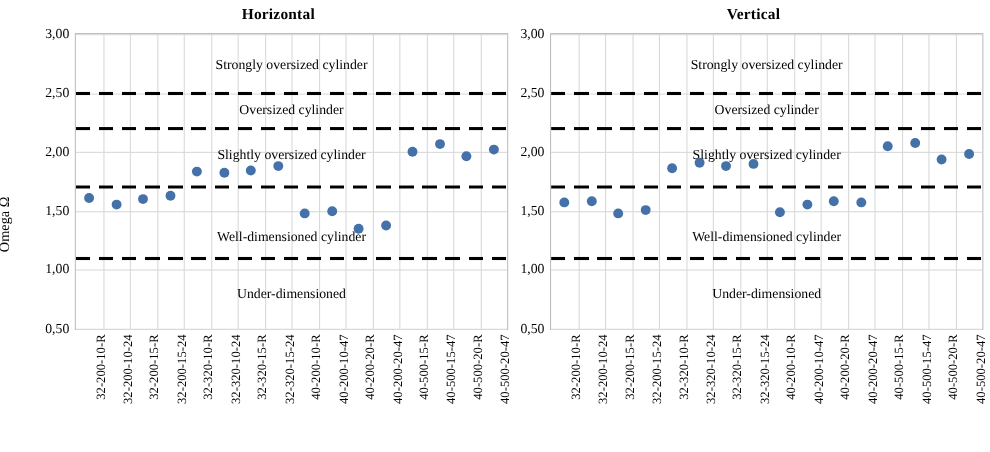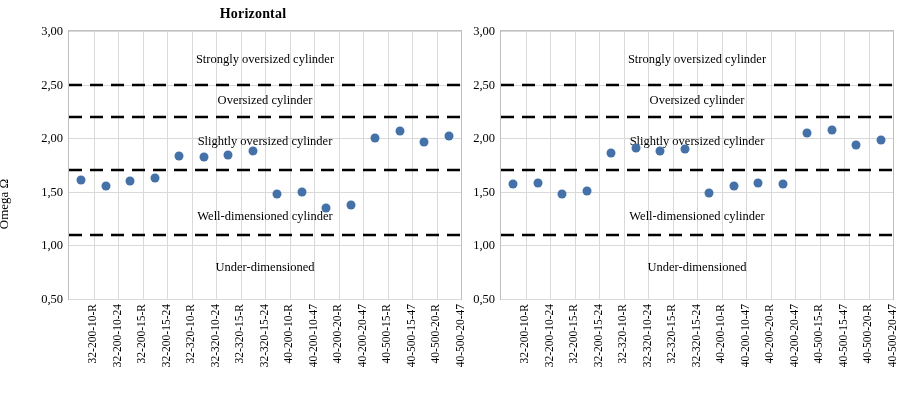--- a/index.html
+++ b/index.html
@@ -206,20 +206,21 @@
         <div class="xtick" style="left: 262.25px;">40-200-20-R</div>
         <div class="xtick" style="left: 286.75px;">40-200-20-47</div>
         <div class="xtick" style="left: 311.25px;">40-500-15-R</div>
         <div class="xtick" style="left: 335.75px;">40-500-15-47</div>
         <div class="xtick" style="left: 360.25px;">40-500-20-R</div>
         <div class="xtick" style="left: 384.75px;">40-500-20-47</div>
       </div>
   </div>
 
   <div class="panel" id="panel-v">
+    <div class="panel-title">Vertical</div>
     <div class="plot" id="plot-v">
         <div class="gridline-h" style="top: 268px;"></div>
         <div class="ytick-label" style="top: 268px;">0,50</div>
         <div class="gridline-h" style="top: 214.4px;"></div>
         <div class="ytick-label" style="top: 214.4px;">1,00</div>
         <div class="gridline-h" style="top: 160.8px;"></div>
         <div class="ytick-label" style="top: 160.8px;">1,50</div>
         <div class="gridline-h" style="top: 107.2px;"></div>
         <div class="ytick-label" style="top: 107.2px;">2,00</div>
         <div class="gridline-h" style="top: 53.6px;"></div>

